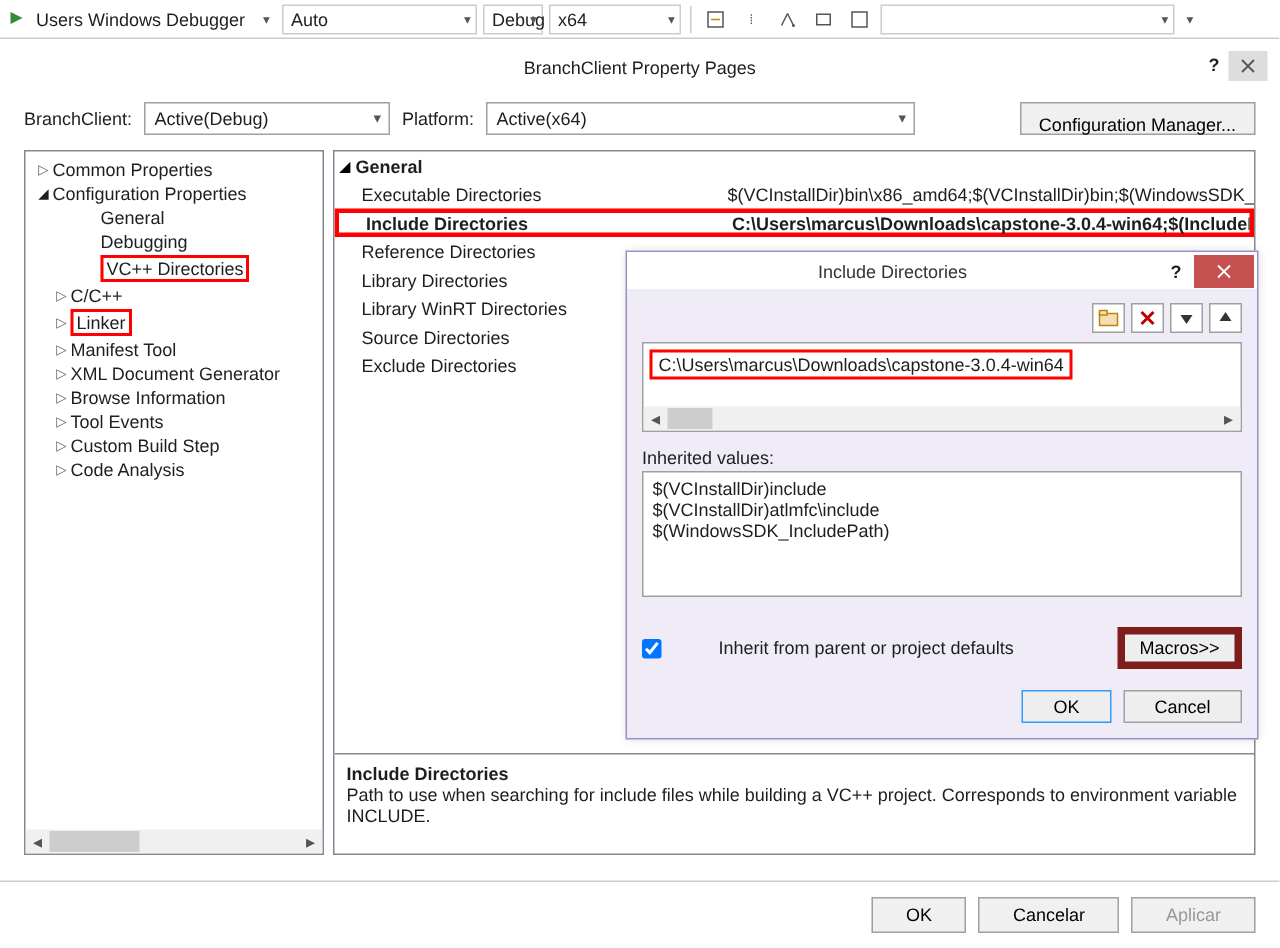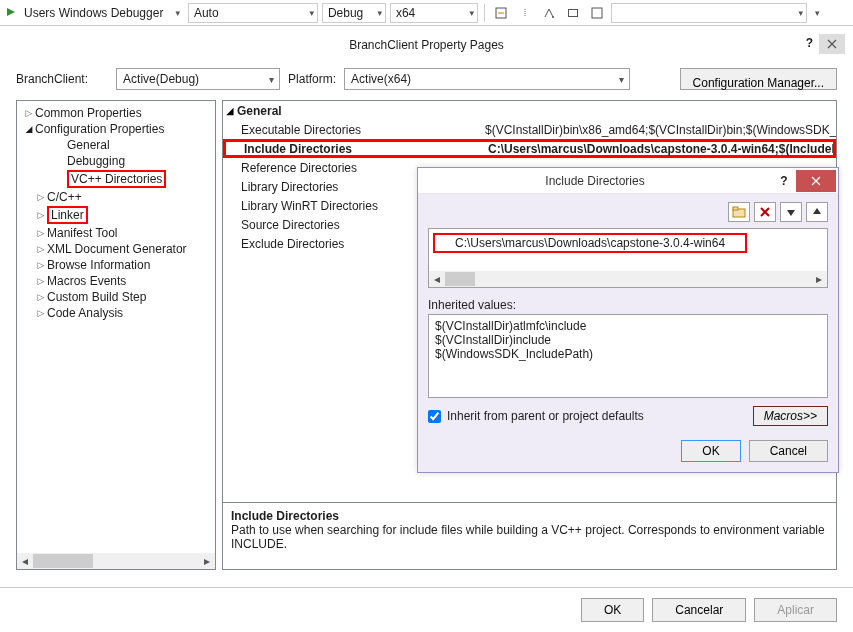--- a/index.html
+++ b/index.html
@@ -17,21 +17,21 @@
 
 
 .dialog-title { text-align: center; padding: 10px 0 6px; font-size: 14px; position: relative; }
 .dialog-close { position: absolute; right: 8px; top: 8px; width: 26px; height: 20px; background: #ddd; display: flex; align-items: center; justify-content: center; }
 .dialog-help { position: absolute; right: 40px; top: 10px; font-weight: bold; }
 
 
 .config-row { display: flex; align-items: center; gap: 8px; padding: 10px 16px; }
 .cfg-label { }
 .cfg-combo { border: 1px solid #a0a0a0; background: #fff; padding: 2px 18px 2px 6px; position: relative; flex: 0 0 auto; height: 22px; display: flex; align-items: center; }
-.cfg-combo.w1 { width: 164px; margin-left: 20px; }
+.cfg-combo.w1 { width: 164px; }
 .cfg-combo.w2 { width: 286px; }
 .cfg-combo::after { content: "▾"; position: absolute; right: 5px; font-size: 10px; color: #555; }
 .cfg-btn { border: 1px solid #a0a0a0; background: #f0f0f0; padding: 7px 12px; height: 22px; }
 
 
 .main { display: flex; padding: 0 16px; gap: 6px; height: 470px; }
 
 
 .tree-pane { width: 200px; border: 1px solid #828790; padding: 4px 0; overflow: hidden; position: relative; }
 .tree-item { display: flex; align-items: center; padding: 1px 4px; white-space: nowrap; }
@@ -63,27 +63,27 @@
 
 .popup { position: absolute; left: 417px; top: 167px; width: 422px; background: #fff; border: 1px solid #9b8ec2; box-shadow: 0 0 6px rgba(0,0,0,.15); z-index: 10; }
 .popup-title { background: #fff; display: flex; align-items: center; height: 26px; border-bottom: 1px solid #e8e4f2; }
 .popup-title-text { flex: 1; text-align: center; color: #333; font-size: 12px; }
 .popup-help { width: 24px; text-align: center; font-weight: bold; }
 .popup-close { width: 40px; height: 22px; background: #c75050; color: #fff; display: flex; align-items: center; justify-content: center; margin-right: 2px; }
 .popup-body { background: #efecf7; padding: 8px 10px 10px; }
 .popup-toolbar { display: flex; justify-content: flex-end; gap: 4px; margin-bottom: 6px; }
 .ptb-btn { width: 22px; height: 20px; border: 1px solid #a0a0a0; background: #fff; display: flex; align-items: center; justify-content: center; }
 .popup-editbox { background: #fff; border: 1px solid #a0a0a0; height: 60px; overflow: hidden; position: relative; }
-.popup-editline { border: 2px solid #ff0000; padding: 1px 20px; margin: 4px; display: inline-block; }
+.popup-editline { border: 2px solid #ff0000; padding: 1px 4px; margin: 4px; display: inline-block; }
 .popup-hscroll { position: absolute; bottom: 0; left: 0; right: 0; height: 16px; background: #f0f0f0; display: flex; align-items: center; }
 .popup-inhlabel { margin: 10px 0 2px; }
 .popup-inhbox { background: #fff; border: 1px solid #a0a0a0; height: 84px; padding: 4px 6px; overflow: hidden; }
-.popup-optrow { display: flex; align-items: center; margin-top: 8px; }
+.popup-optrow { display: flex; align-items: center; margin-top: 20px; gap: 32px; }
 .popup-check { margin-right: 6px; }
-.popup-macros { border: 1px solid #7f1d1d; background: #eee; padding: 2px 10px; font-style: italic; }
+.popup-macros { border: 5px solid #7f1d1d; background: #eee; padding: 2px 10px; }
 .popup-btnrow { display: flex; justify-content: flex-end; gap: 8px; margin-top: 14px; }
 .popup-btn { border: 1px solid #a0a0a0; background: #eee; padding: 3px 20px; }
 .popup-btn.primary { border: 1px solid #3399ff; }
 
 
 .bottom-row { display: flex; justify-content: flex-end; gap: 8px; padding: 10px 16px; border-top: 1px solid #ccc; position: absolute; bottom: 0; left: 0; right: 0; background: #fff; }
 .btm-btn { border: 1px solid #a0a0a0; background: #f0f0f0; padding: 4px 22px; }
 .btm-btn.disabled { color: #999; }
 
 .spacer { flex: 1; }
@@ -95,21 +95,21 @@
   <span class="play-icon">
     <svg viewBox="0 0 10 10">
         <polygon points="1,1 9,5 1,9" fill="#388a34"></polygon>
       </svg>
   </span>
   <span class="tb-text">Users Windows Debugger</span>
   <span class="tb-text" style="color:#555;font-size:9px;">▾</span>
   <div class="tb-combo" style="width:130px">
       <span>Auto</span>
     </div>
-  <div class="tb-combo" style="width:64px">
+  <div class="tb-combo" style="width:40px">
       <span>Debug</span>
     </div>
   <div class="tb-combo" style="width:88px">
       <span>x64</span>
     </div>
   <span class="tb-sep"></span>
   <span class="tb-iconbtn">
       <svg viewBox="0 0 14 14">
         <rect x="2" y="2" width="10" height="10" fill="none" stroke="#555"></rect>
         <path d="M4 7 L10 7" stroke="#d08000"></path>
@@ -199,21 +199,21 @@
         <div class="tree-item indent-1">
           <span class="caret">▷</span>
           <span>XML Document Generator</span>
         </div>
         <div class="tree-item indent-1">
           <span class="caret">▷</span>
           <span>Browse Information</span>
         </div>
         <div class="tree-item indent-1">
           <span class="caret">▷</span>
-          <span>Macros Events</span>
+          <span>Tool Events</span>
         </div>
         <div class="tree-item indent-1">
           <span class="caret">▷</span>
           <span>Custom Build Step</span>
         </div>
         <div class="tree-item indent-1">
           <span class="caret">▷</span>
           <span>Code Analysis</span>
         </div>
       </div>
@@ -308,22 +308,22 @@
       <div class="popup-hscroll">
         <span class="scroll-arrow">◂</span>
         <span class="scroll-thumb" style="flex:0 0 30px"></span>
         <span class="scroll-track"></span>
         <span class="scroll-arrow">▸</span>
       </div>
     </div>
     <div class="popup-inhlabel">Inherited values:</div>
     <div class="popup-inhbox">
       <div id="inh-list">
+          <div>$(VCInstallDir)include</div>
           <div>$(VCInstallDir)atlmfc\include</div>
-          <div>$(VCInstallDir)include</div>
           <div>$(WindowsSDK_IncludePath)</div>
         </div>
     </div>
     <div class="popup-optrow">
       <input type="checkbox" checked="" class="popup-check" style="">
       <span>Inherit from parent or project defaults</span>
       <span class="spacer"></span>
       <button class="popup-macros">Macros&gt;&gt;</button>
     </div>
     <div class="popup-btnrow">

